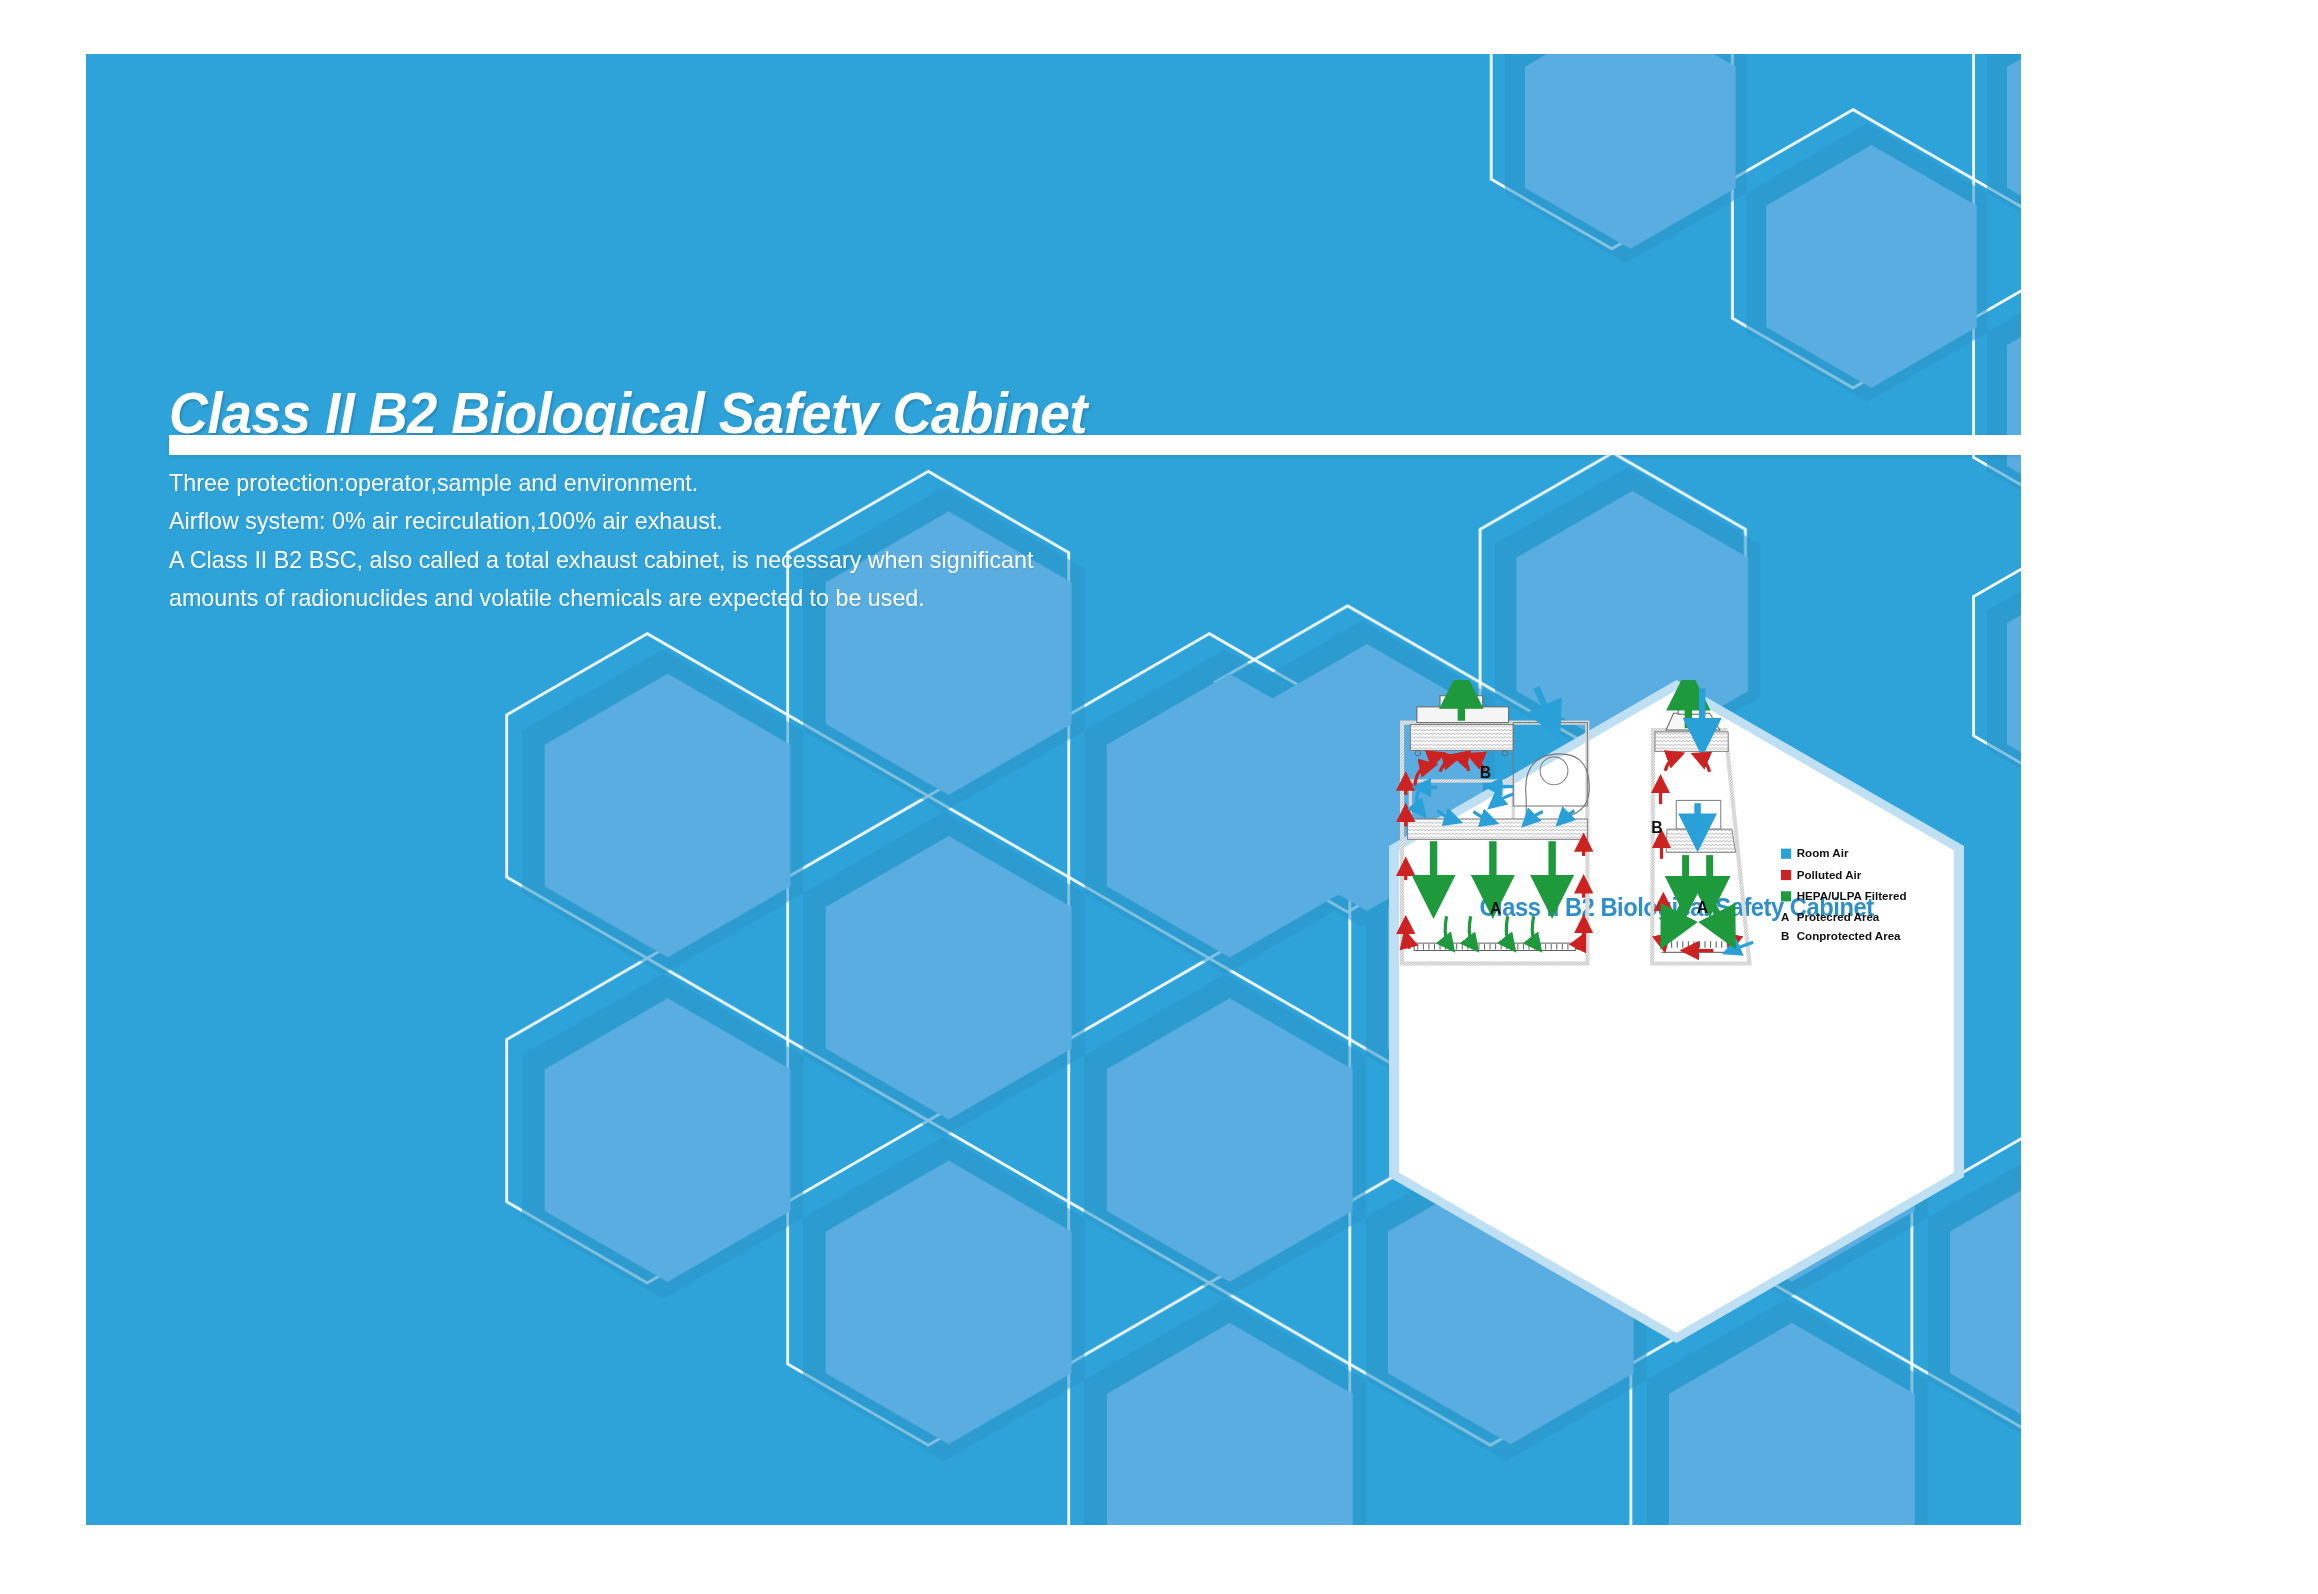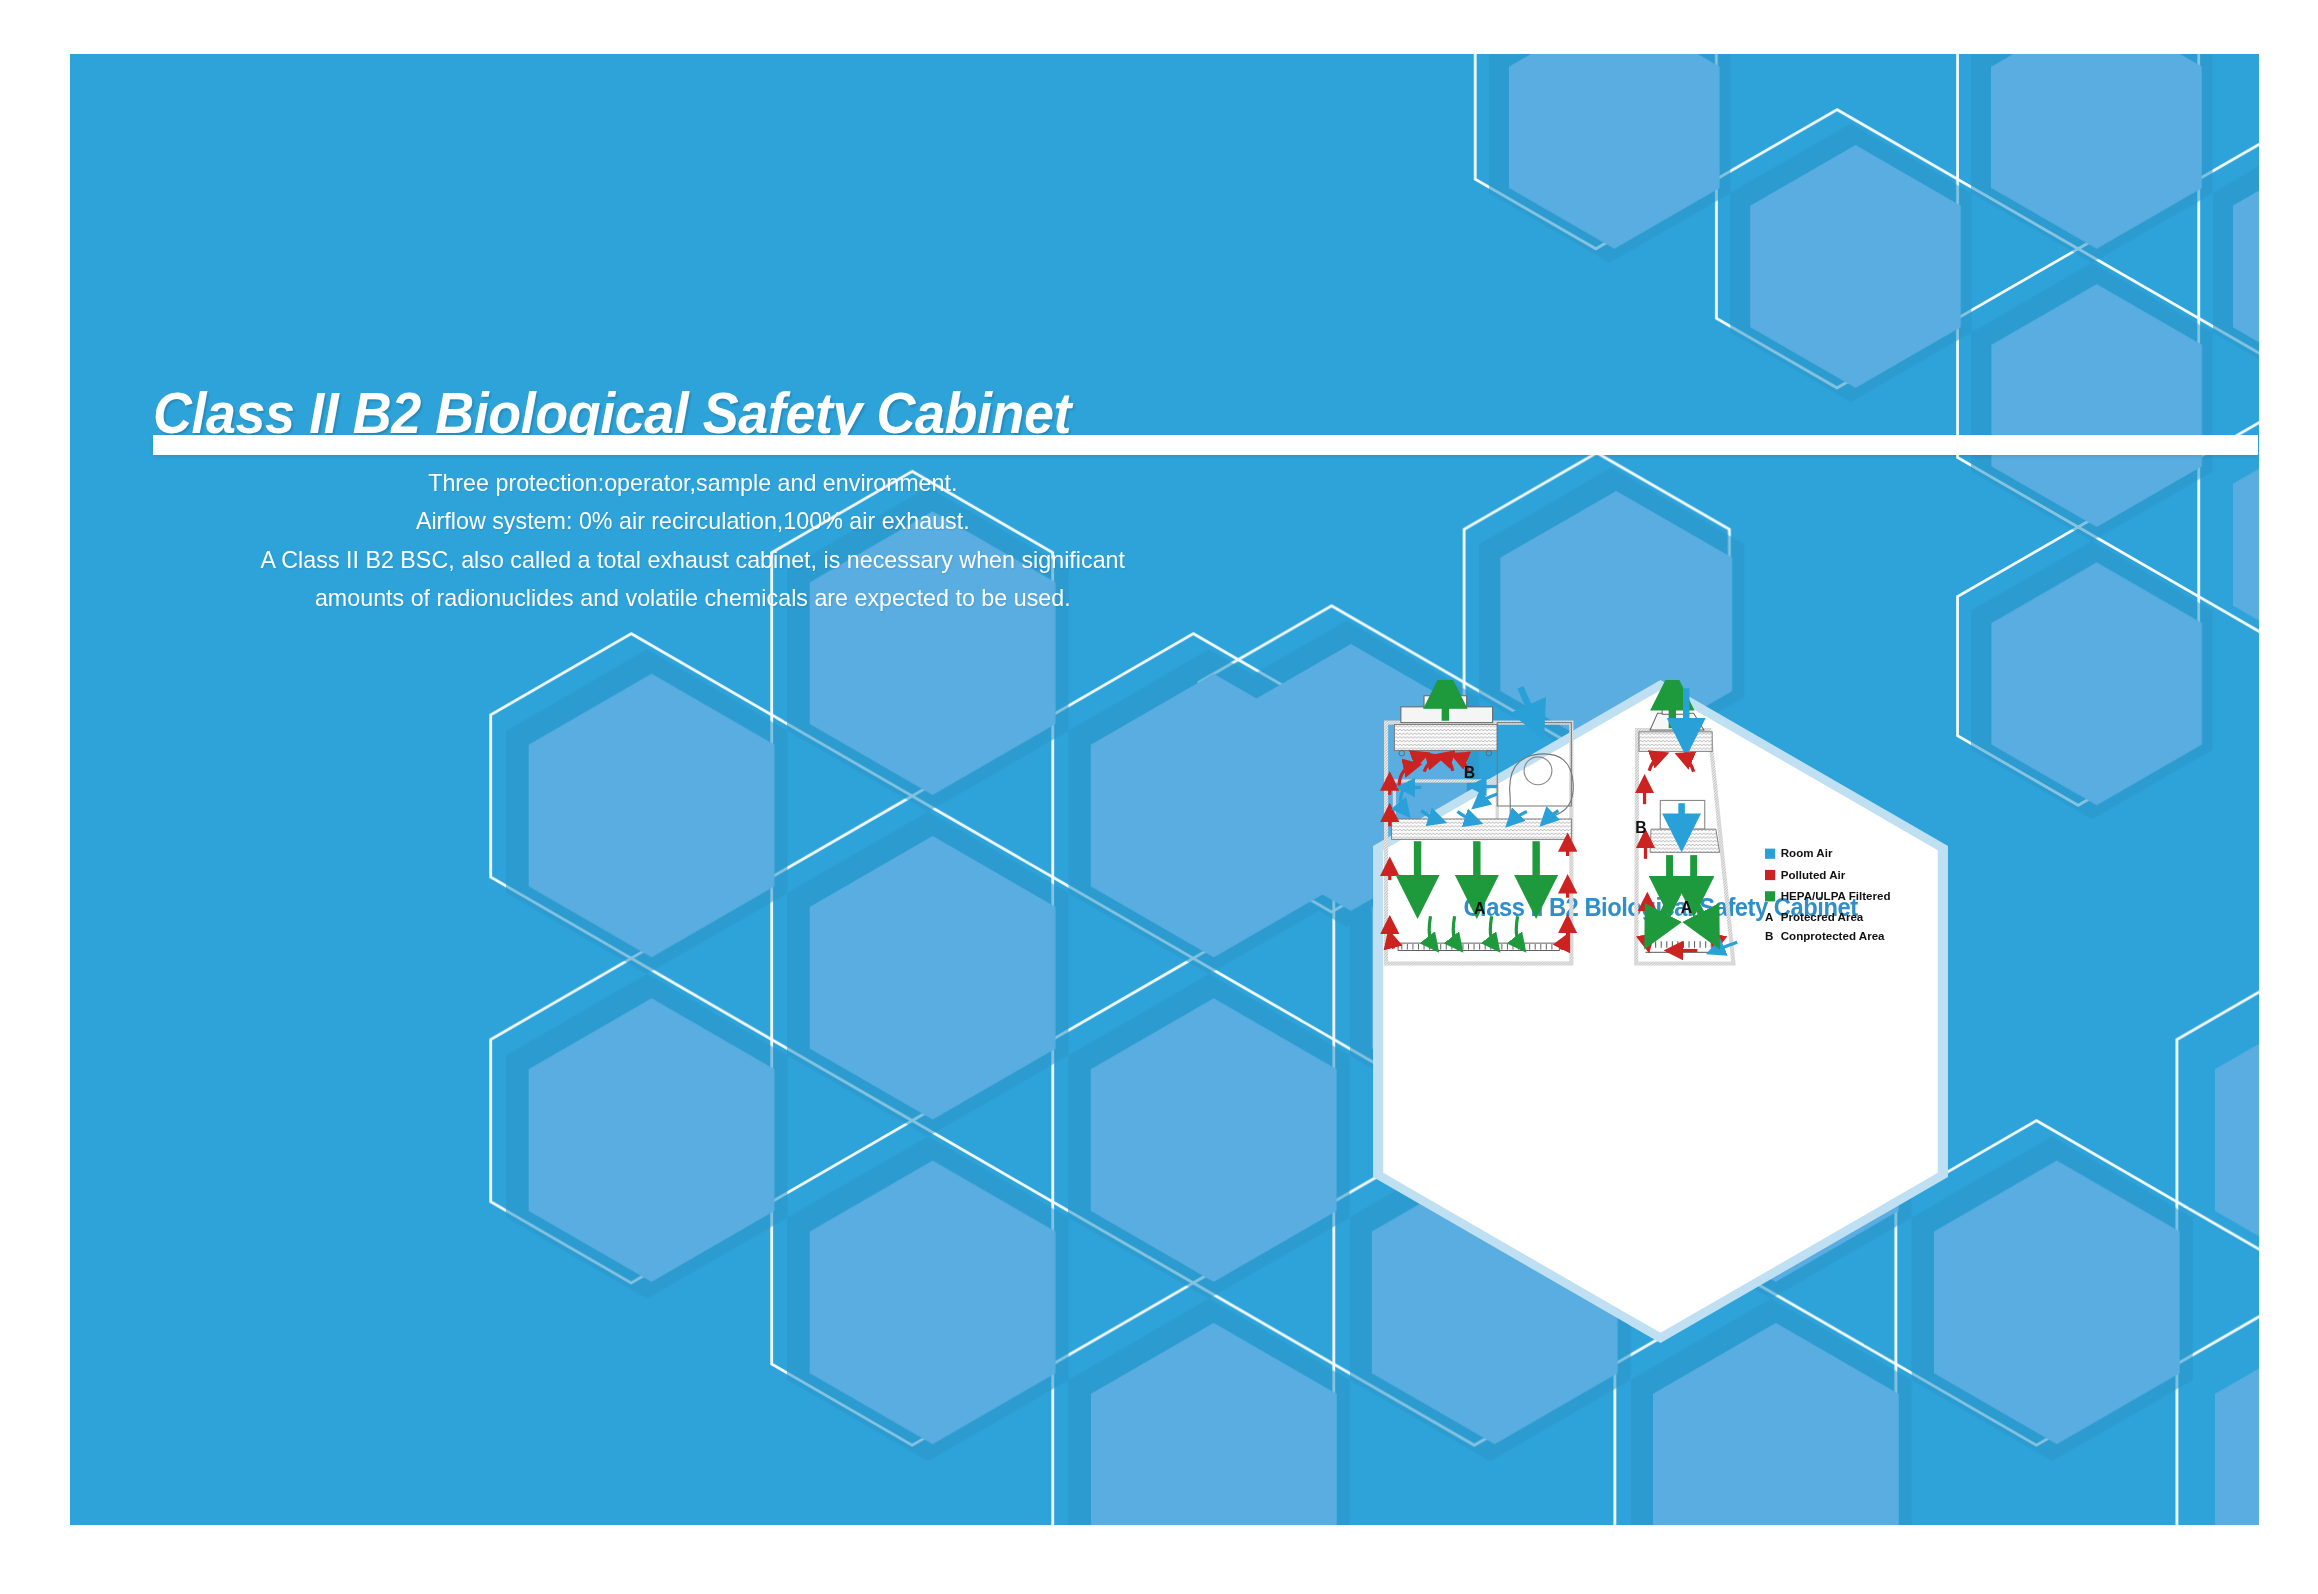--- a/index.html
+++ b/index.html
@@ -1,35 +1,35 @@
 <!DOCTYPE html>
 <html style="font-size:7.4px"><head>
 <meta charset="utf-8">
 <style>
   html,body{margin:0;padding:0;background:#ffffff;}
   body{width:2333px;height:1594px;position:relative;overflow:hidden;
        font-family:"Liberation Sans","DejaVu Sans",sans-serif;}
 
   
-  #panel{position:absolute;left:70px;top:54px;width:2189px;height:1471px;
+  #panel{position:absolute;left:86px;top:54px;width:1935px;height:1471px;
          background:#2EA3DA;overflow:hidden;}
 
   
   #hexlayer{position:absolute;left:0;top:0;width:2189px;height:1471px;}
 
   
   #title{position:absolute;left:83px;top:325px;
          font-size:58px;font-weight:bold;font-style:italic;color:#ffffff;
          letter-spacing:-0.5px;white-space:nowrap;
          transform:scaleX(.93);transform-origin:left center;
          text-shadow:1.9px 1.9px 2.3px rgba(0,0,0,.16);}
   #rule{position:absolute;left:83px;top:381px;width:2105px;height:19.5px;
         background:#ffffff;box-shadow:0 2.3px 4.2px rgba(0,0,0,.10);}
 
-  #body-copy{position:absolute;left:83px;top:417px;width:1113px;text-align:center;}
+  #body-copy{position:absolute;left:83px;top:417px;width:1113px;}
   #body-copy p{margin:0 0 14.4px 0;font-size:24px;color:#ffffff;
                 font-weight:400;line-height:1.0;white-space:nowrap;
                 transform:scaleX(.97);transform-origin:left center;
                 text-shadow:0.9px 0.9px 1.9px rgba(0,0,0,.10);}
 
   
   #card{position:absolute;left:1303px;top:626px;width:575px;height:663px;}
   #card svg{position:absolute;left:0;top:0;}
   #card-inner{position:absolute;left:0;top:0;width:575px;height:663px;}
   #diagram-title{position:absolute;left:0;top:213px;width:575px;

